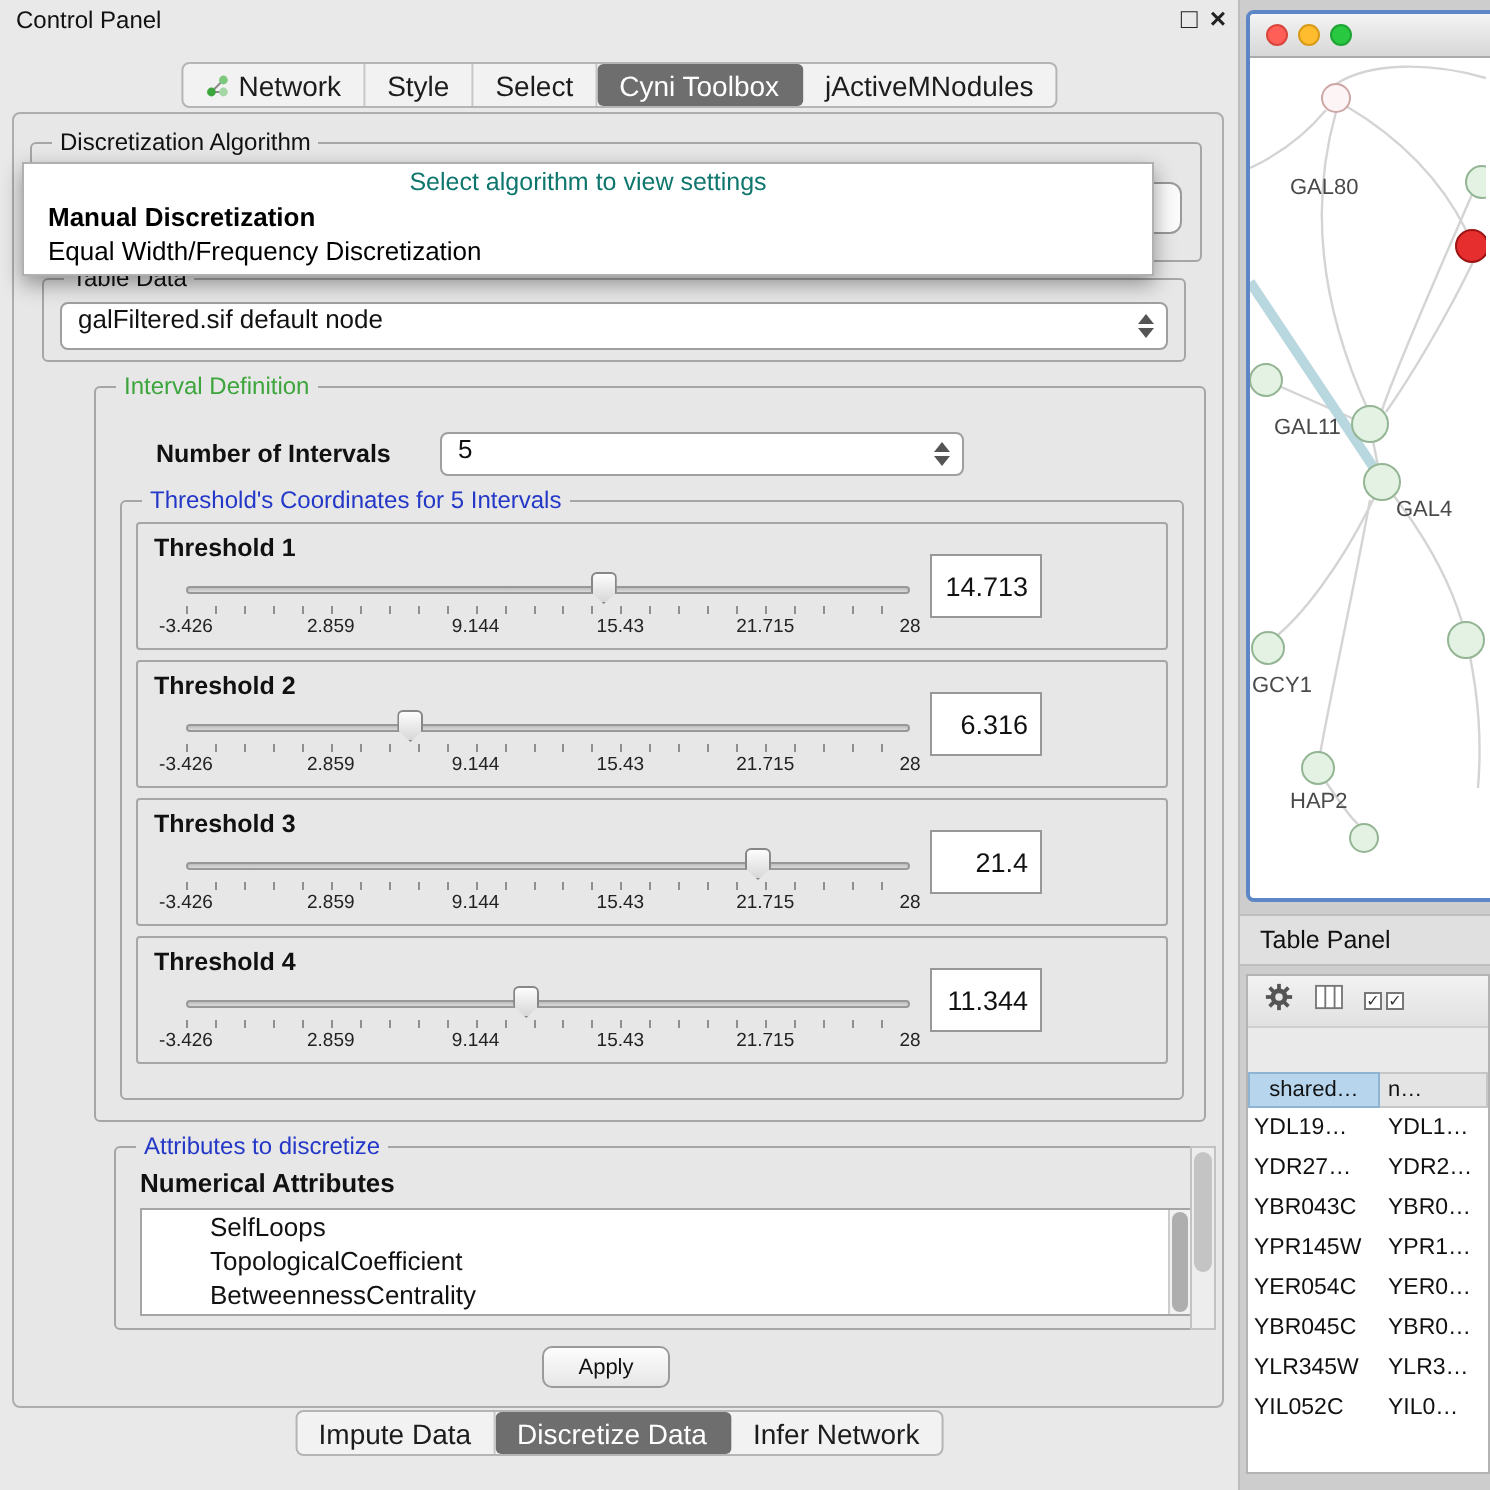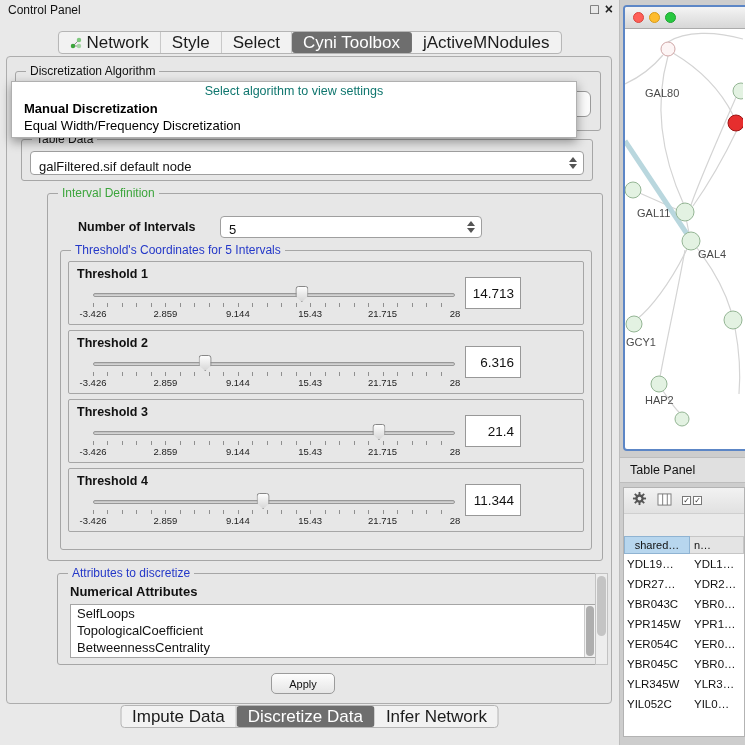--- a/index.html
+++ b/index.html
@@ -13,21 +13,21 @@
   .control-panel { position:absolute; left:0; top:0; width:620px; height:745px; background:#e9e9e9; border-right:1px solid #bdbdbd; }
   .cp-titlebar { position:absolute; left:0; top:0; width:100%; height:20px; }
   .cp-title { position:absolute; left:8px; top:3px; font-size:12px; }
   .cp-winicons { position:absolute; right:6px; top:1px; display:flex; gap:6px; align-items:center; }
   .cp-winicons span { font-size:14px; font-weight:bold; color:#222; cursor:default; }
 
   .tabstrip { position:absolute; left:50%; transform:translateX(-50%); display:flex; align-items:stretch;
               background:#f2f2f2; border:1px solid #b5b5b5; border-radius:4px; height:23px; }
   .tabstrip.top { top:31px; }
   .tabstrip.bottom { top:705px; }
-  .tab { display:flex; align-items:center; gap:5px; padding:0 11px; font-size:17px; color:#1c1c1c;
+  .tab { display:flex; align-items:center; gap:5px; padding:0 11px; font-size:14px; color:#1c1c1c;
          border-right:1px solid #c8c8c8; white-space:nowrap; }
   .tab:last-child { border-right:none; }
   .tab.selected { background:var(--selected-tab-bg,#6e6e6e); color:#fff; border-radius:3px; border-right-color:transparent; }
   .net-icon { display:inline-flex; }
 
   .content { position:absolute; left:6px; top:56px; width:606px; height:648px;
              border:1px solid #adadad; border-radius:4px; background:#e7e7e7; }
 
   .group { position:absolute; border:1px solid #a6a6a6; border-radius:3px; }
   .group-title { position:absolute; top:-8px; left:10px; background:#e7e7e7; padding:0 4px;
@@ -41,21 +41,21 @@
                     background:#fbfbfb; border:1px solid #9a9a9a; border-radius:6px; z-index:5; }
 
   
   .dropdown { position:absolute; left:4px; top:24px; width:566px; background:#fff;
               border:1px solid #b0b0b0; box-shadow:0 4px 10px rgba(0,0,0,.38); z-index:30; padding-bottom:3px; }
   .dd-placeholder { height:18px; line-height:18px; text-align:center; color:#0f766e; font-size:12.5px; }
   .dd-option { padding:0 12px; height:17px; line-height:17px; font-size:13px; color:#000; }
   .dd-option:first-child { font-weight:bold; }
 
   
-  .combo { background:#fff; border:1px solid #9f9f9f; border-radius:4px; display:flex; align-items:flex-end;
+  .combo { background:#fff; border:1px solid #9f9f9f; border-radius:4px; display:flex; align-items:flex-start;
            font-size:13px; padding-left:8px; position:relative; }
   .stepper { position:absolute; right:6px; top:50%; transform:translateY(-50%); display:flex; flex-direction:column; gap:2px; }
   .arr-up   { width:0; height:0; border-left:4px solid transparent; border-right:4px solid transparent; border-bottom:5px solid #555; }
   .arr-down { width:0; height:0; border-left:4px solid transparent; border-right:4px solid transparent; border-top:5px solid #555; }
 
   .tabledata-group { left:14px; top:82px; width:572px; height:42px; }
   .tabledata-combo { position:absolute; left:8px; top:11px; right:8px; height:24px; }
 
   .interval-group { left:40px; top:136px; width:556px; height:368px; }
   .intervals-label { position:absolute; left:30px; top:26px; font-weight:bold; font-size:12.5px; }
@@ -75,21 +75,21 @@
            background-image:repeating-linear-gradient(90deg,#8f8f8f 0,#8f8f8f 1px,transparent 1px,transparent 4%); }
   .tick-labels { position:absolute; left:0; top:24px; width:100%; height:11px; font-size:9.5px; color:#222; }
   .tick-labels span { position:absolute; transform:translateX(-50%); white-space:nowrap; }
   .value-box { position:absolute; right:62px; top:15px; width:56px; height:32px; background:#fff;
                border:1px solid #989898; display:flex; align-items:center; justify-content:flex-end;
                padding-right:6px; font-size:13.5px; }
 
   .attrs-group { left:50px; top:516px; width:548px; height:92px; }
   .attrs-subtitle { position:absolute; left:12px; top:10px; font-weight:bold; font-size:13px; }
   .attrs-list { position:absolute; left:12px; top:30px; width:526px; height:54px; background:#fff;
-                border:1px solid #a5a5a5; overflow:hidden; }
+                border:1px solid #a5a5a5; overflow:hidden;padding-left:28px; }
   .attr-item { height:17px; line-height:17px; padding-left:6px; font-size:13px; }
   .inner-scroll { position:absolute; right:0; top:0; width:11px; height:100%; background:#f1f1f1; border-left:1px solid #ccc; }
   .inner-scroll .sthumb { position:absolute; left:1px; right:1px; top:1px; bottom:1px; background:#aeaeae; border-radius:4px; }
   .outer-scroll { position:absolute; left:588px; top:516px; width:13px; height:92px; background:#ededed; border:1px solid #c2c2c2; }
   .outer-scroll .sthumb { position:absolute; left:1px; right:1px; top:2px; height:60px; background:#c4c4c4; border-radius:5px; }
 
   .apply-btn { position:absolute; left:264px; top:616px; width:64px; height:21px;
                background:linear-gradient(#fdfdfd,#e6e6e6); border:1px solid #9b9b9b; border-radius:5px;
                font-size:11px; display:flex; align-items:center; justify-content:center; }
 

